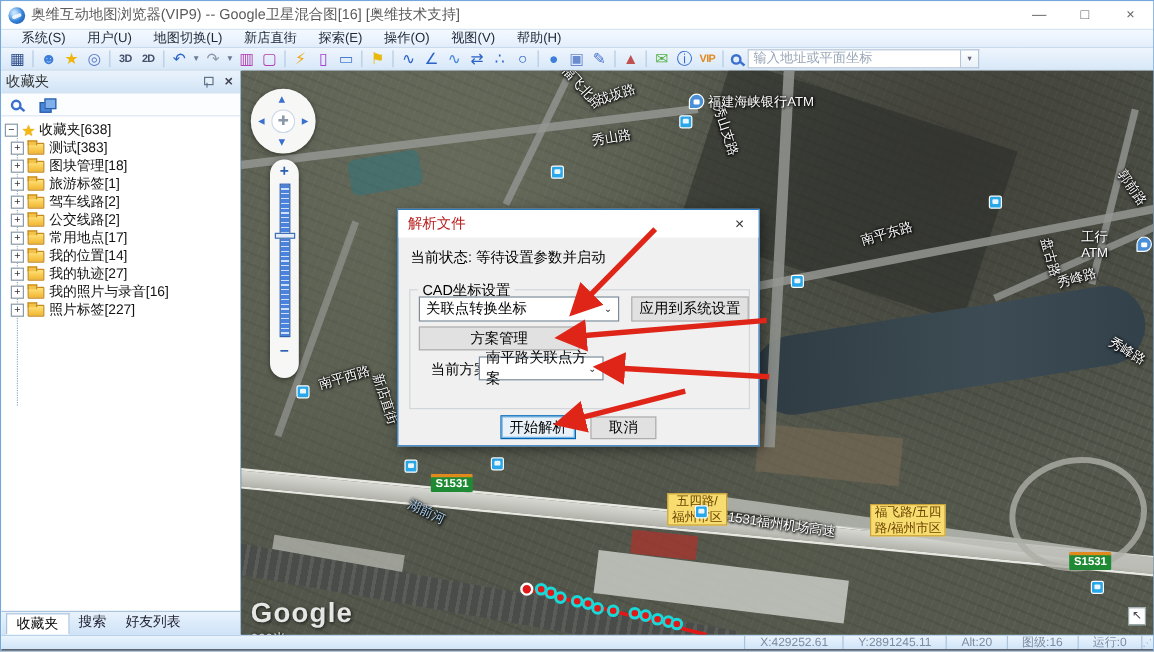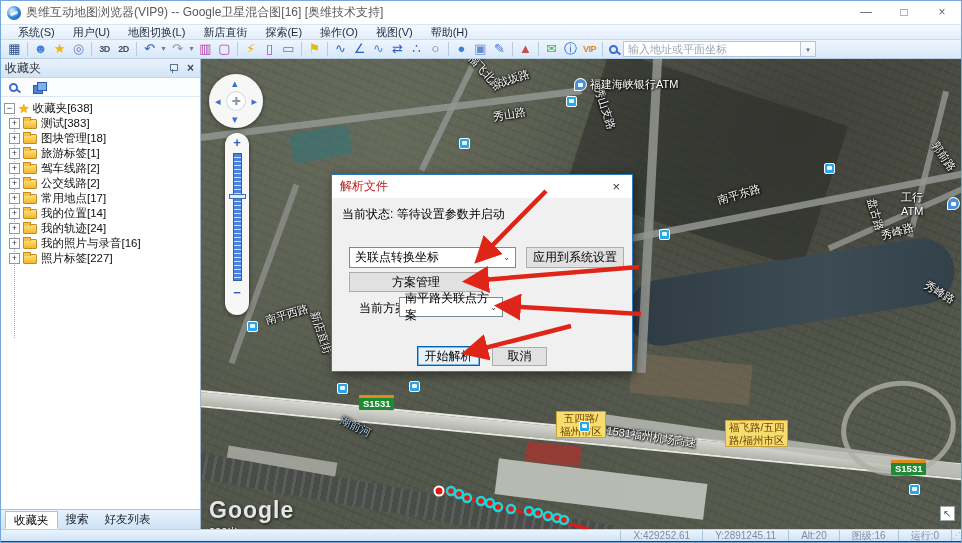--- a/index.html
+++ b/index.html
@@ -266,21 +266,21 @@
           <span>常用地点[17]</span>
         </div>
         <div class="tree-row child">
           <span class="expander">+</span>
           <span class="folder-icon"></span>
           <span>我的位置[14]</span>
         </div>
         <div class="tree-row child">
           <span class="expander">+</span>
           <span class="folder-icon"></span>
-          <span>我的轨迹[24]</span>
+          <span>我的轨迹[27]</span>
         </div>
         <div class="tree-row child">
           <span class="expander">+</span>
           <span class="folder-icon"></span>
           <span>我的照片与录音[16]</span>
         </div>
         <div class="tree-row child">
           <span class="expander">+</span>
           <span class="folder-icon"></span>
           <span>照片标签[227]</span>
@@ -391,20 +391,23 @@
       <div class="transit" style="left: 378px; top: 362px;"></div>
       <div class="transit" style="left: 708px; top: 425px;"></div>
     </div>
 
   <div class="dialog">
     <div class="dlg-title">
       <span class="dlg-title-text">解析文件</span>
       <span class="dlg-close">×</span>
     </div>
     <div class="dlg-status">当前状态: 等待设置参数并启动</div>
+    <div class="groupbox">
+      <span class="group-label">CAD坐标设置</span>
+    </div>
     <div class="combo combo1">
       <span>关联点转换坐标</span>
       <span class="chev">⌄</span>
     </div>
     <div class="dbtn btn-apply">应用到系统设置</div>
     <div class="dbtn btn-scheme">方案管理</div>
     <span class="lbl-scheme">当前方案</span>
     <div class="combo combo2">
       <span>南平路关联点方案</span>
       <span class="chev">⌄</span>

